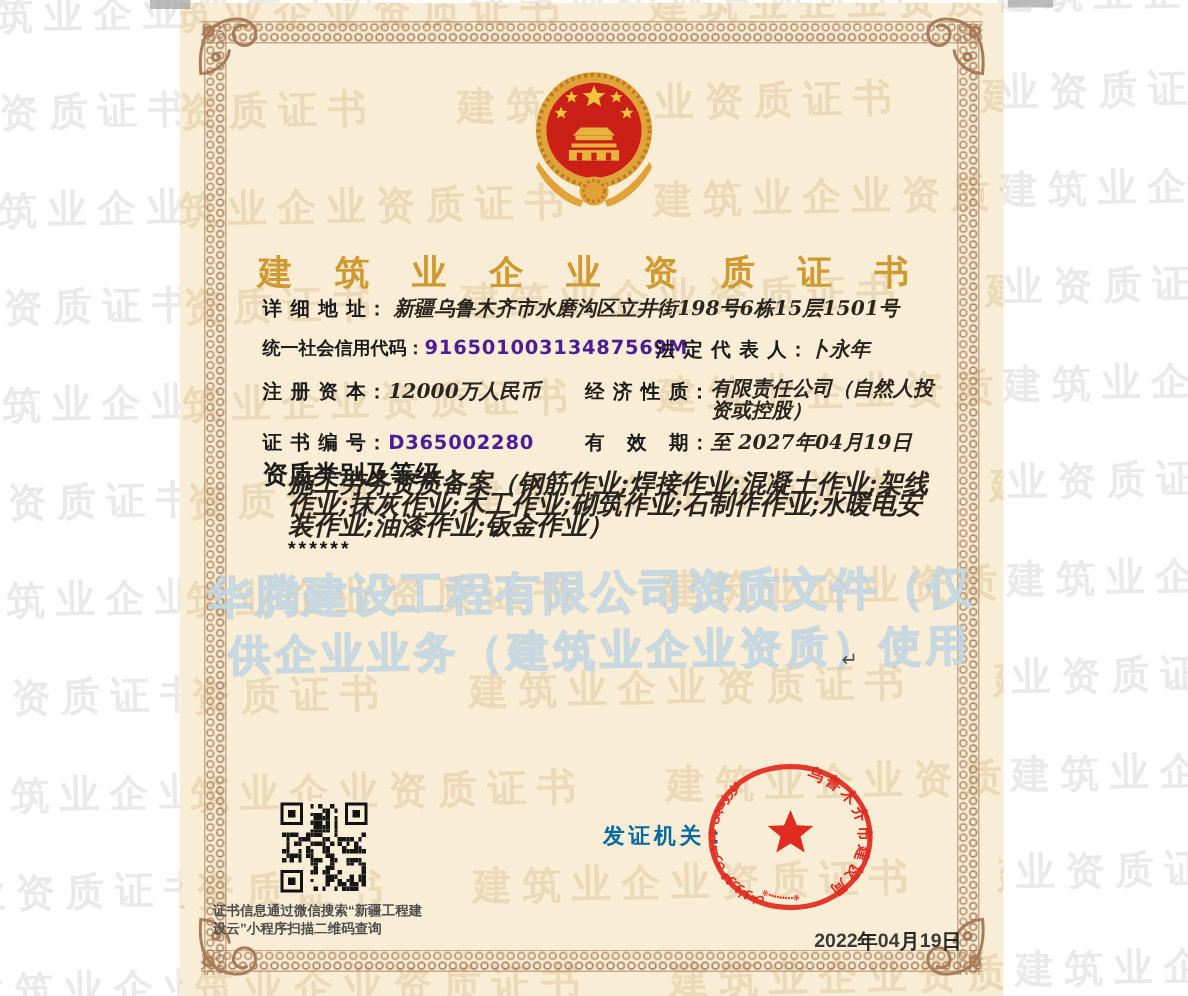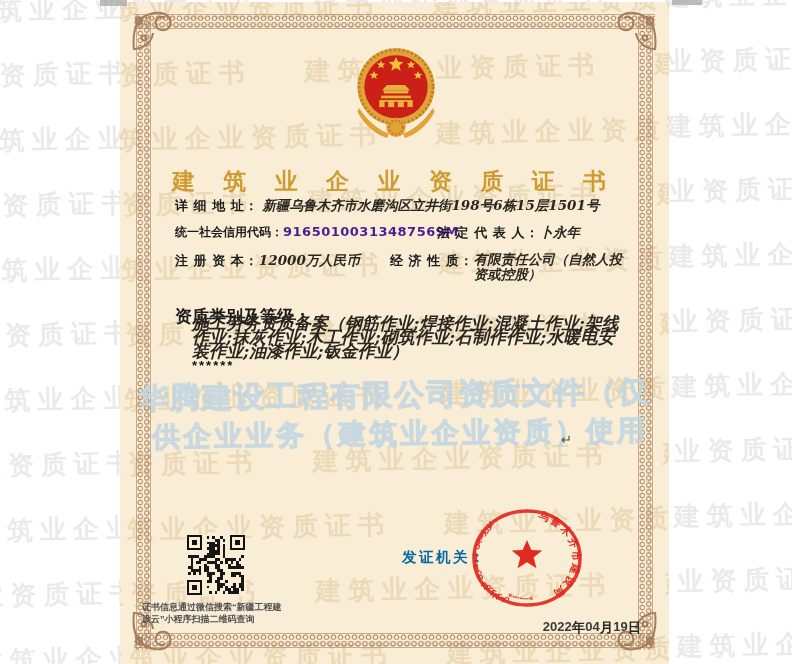--- a/index.html
+++ b/index.html
@@ -223,20 +223,26 @@
       </span>
     </div>
 
     <div class="row row4" style="top:250px;">
       <span class="lbl">注 册 资 本：</span><span class="val">12000万人民币</span>
       <span class="col2">
         <span class="lbl">经 济 性 质：</span><span class="val wrapbox">有限责任公司（自然人投资或控股）</span>
       </span>
     </div>
 
+    <div class="row" style="top:284px;">
+      <span class="lbl">证 书 编 号：</span><span class="val-mono">D365002280</span>
+      <span class="col2">
+        <span class="lbl">有　效　期：</span><span class="val">至 2027年04月19日</span>
+      </span>
+    </div>
 
     <div class="row" style="top:303px; font-size:17px;">
       <span class="lbl" style="letter-spacing:0;">资质类别及等级：</span>
     </div>
     <div class="qual-text val">施工劳务资质备案（钢筋作业;焊接作业;混凝土作业;架线作业;抹灰作业;木工作业;砌筑作业;石制作作业;水暖电安装作业;油漆作业;钣金作业）</div>
     <div class="stars">******</div>
 
     <div class="qr">
       <div class="qr-modules">
           <i></i>

